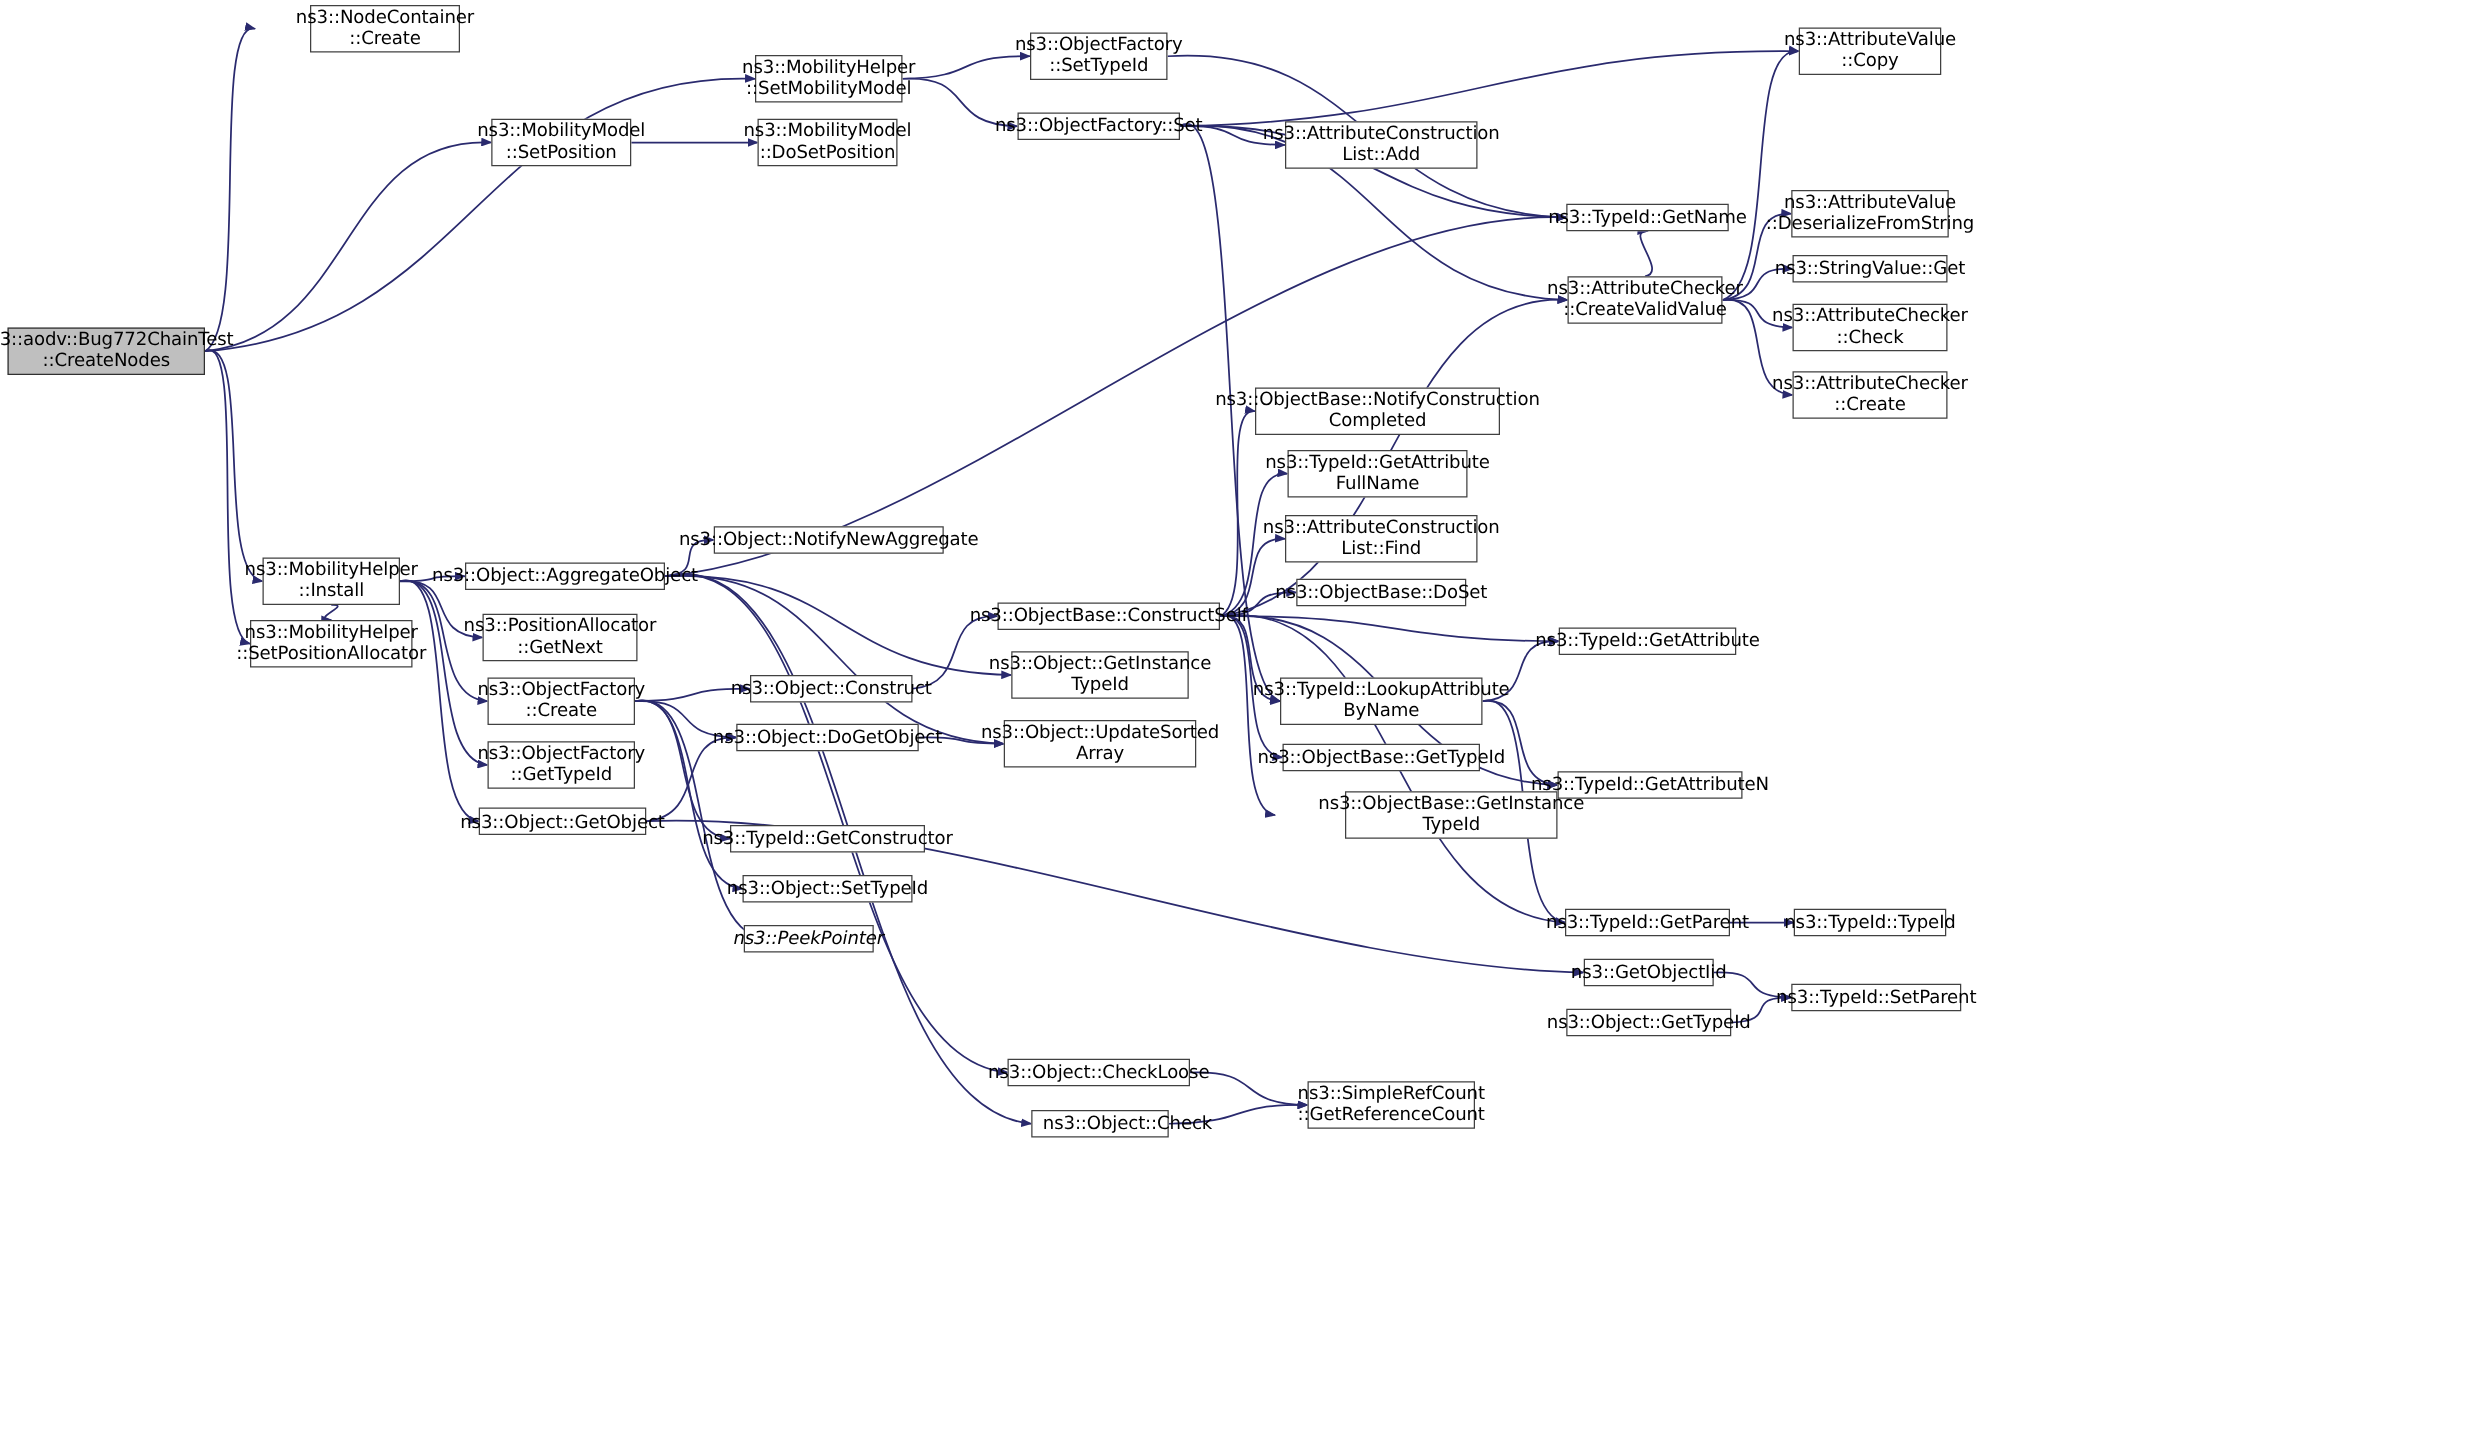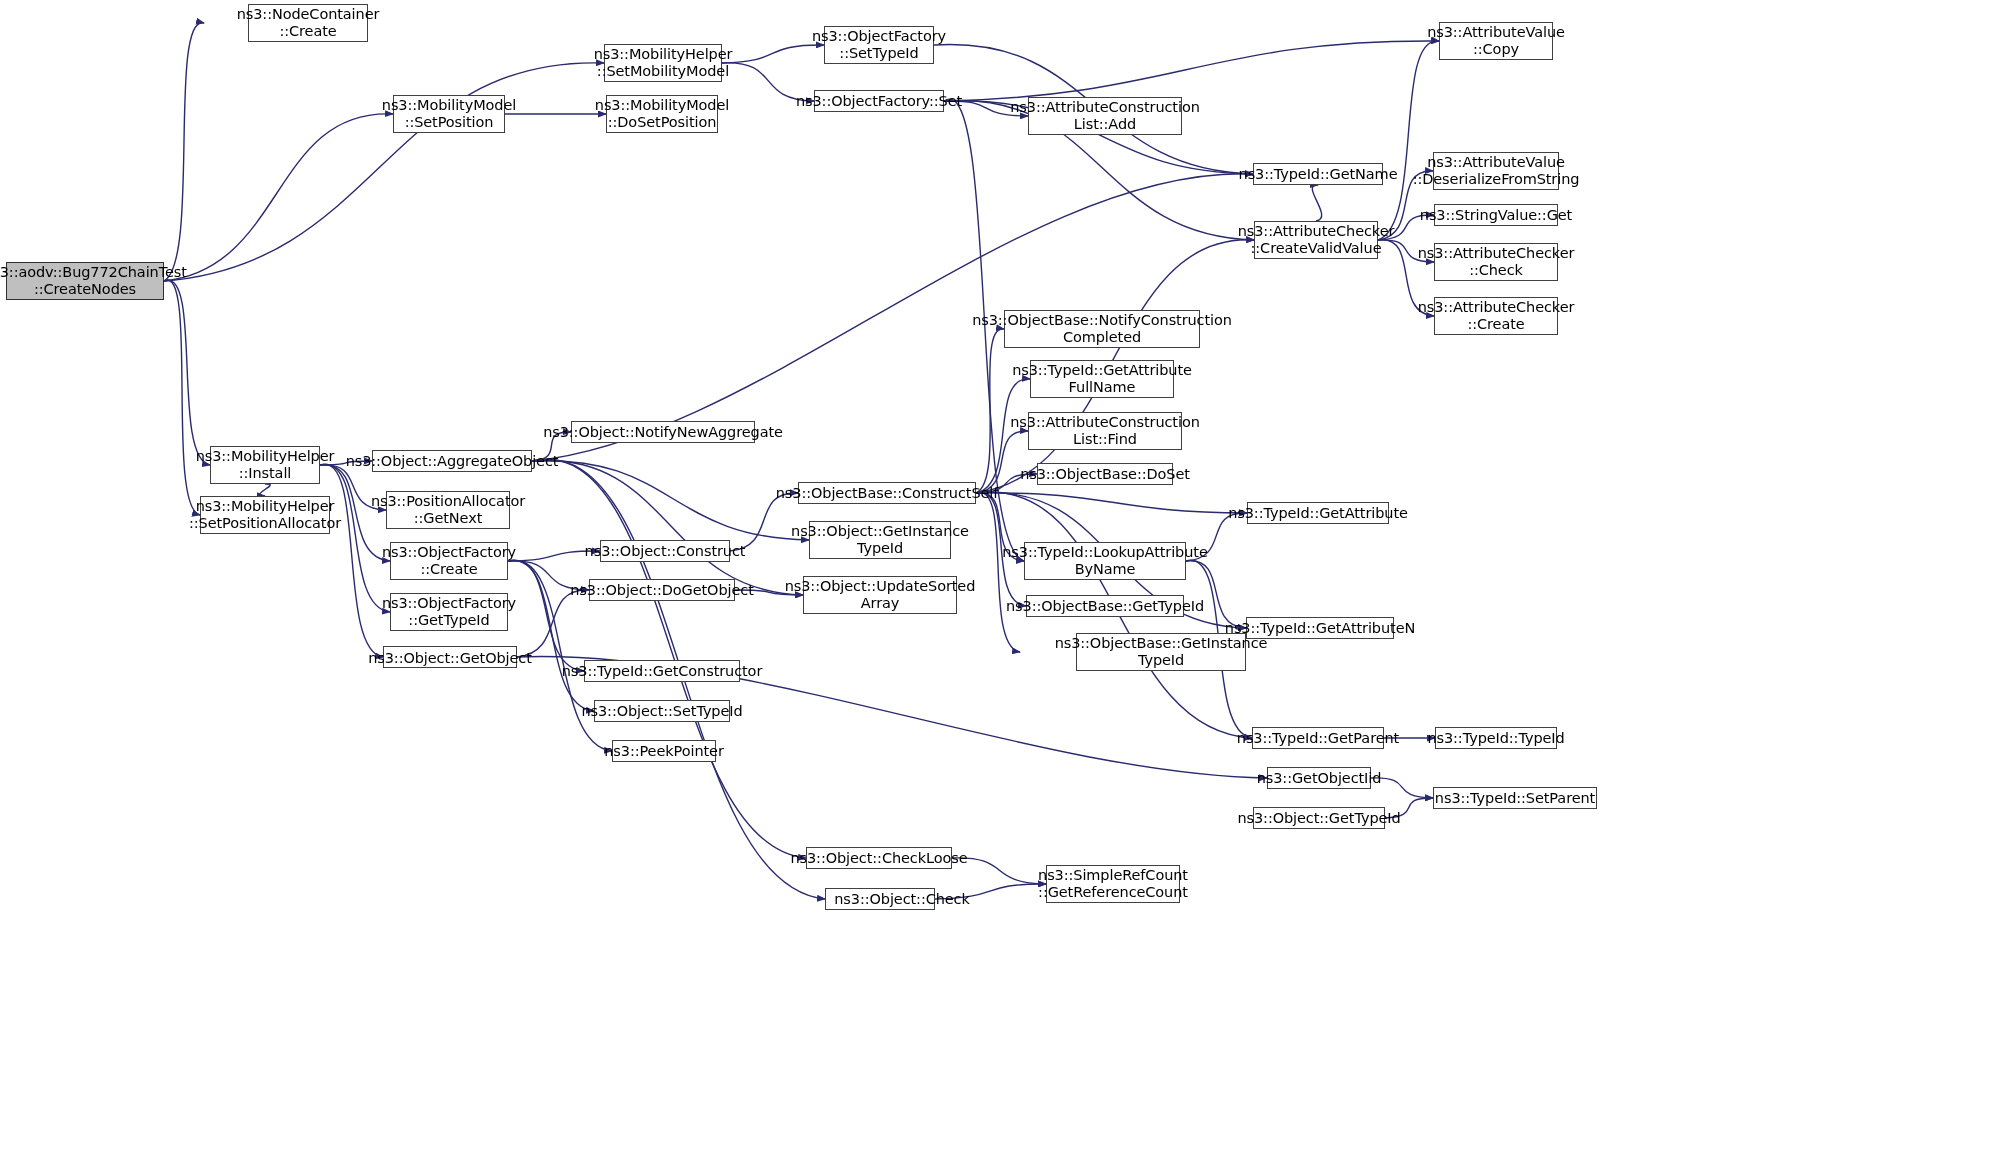--- a/index.html
+++ b/index.html
@@ -145,22 +145,22 @@
       <div class="node" style="left: 1246px; top: 617px; width: 148px; height: 22px;"><span>ns3::TypeId::GetAttributeN</span></div>
       <div class="node" style="left: 390px; top: 593px; width: 118px; height: 38px;"><span>ns3::ObjectFactory
 ::GetTypeId</span></div>
       <div class="node" style="left: 1076px; top: 633px; width: 170px; height: 38px;"><span>ns3::ObjectBase::GetInstance
 TypeId</span></div>
       <div class="node" style="left: 383px; top: 646px; width: 134px; height: 22px; align-items: flex-end;"><span>ns3::Object::GetObject</span></div>
       <div class="node" style="left: 584px; top: 660px; width: 156px; height: 22px;"><span>ns3::TypeId::GetConstructor</span></div>
       <div class="node" style="left: 594px; top: 700px; width: 136px; height: 22px;"><span>ns3::Object::SetTypeId</span></div>
       <div class="node" style="left: 1252px; top: 727px; width: 132px; height: 22px;"><span>ns3::TypeId::GetParent</span></div>
       <div class="node" style="left: 1435px; top: 727px; width: 122px; height: 22px;"><span>ns3::TypeId::TypeId</span></div>
-      <div class="node" style="left: 612px; top: 740px; width: 104px; height: 22px;"><span>ns3::PeekPointer</span></div>
+      <div class="node" style="left: 595px; top: 740px; width: 104px; height: 22px; font-style: italic;"><span>ns3::PeekPointer</span></div>
       <div class="node" style="left: 1267px; top: 767px; width: 104px; height: 22px;"><span>ns3::GetObjectIid</span></div>
-      <div class="node" style="left: 1433px; top: 787px; width: 164px; height: 22px;"><span>ns3::TypeId::SetParent</span></div>
+      <div class="node" style="left: 1433px; top: 787px; width: 136px; height: 22px;"><span>ns3::TypeId::SetParent</span></div>
       <div class="node" style="left: 1253px; top: 807px; width: 132px; height: 22px;"><span>ns3::Object::GetTypeId</span></div>
       <div class="node" style="left: 806px; top: 847px; width: 146px; height: 22px;"><span>ns3::Object::CheckLoose</span></div>
       <div class="node" style="left: 1046px; top: 865px; width: 134px; height: 38px;"><span>ns3::SimpleRefCount
 ::GetReferenceCount</span></div>
       <div class="node" style="left: 825px; top: 888px; width: 110px; height: 22px; padding-left: 44px;"><span>ns3::Object::Check</span></div>
     </div>
 </div>
 
 </body></html>

